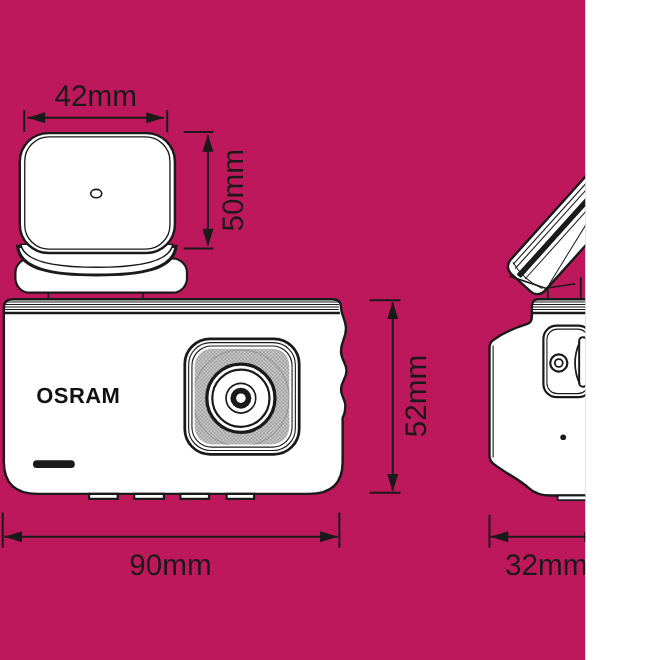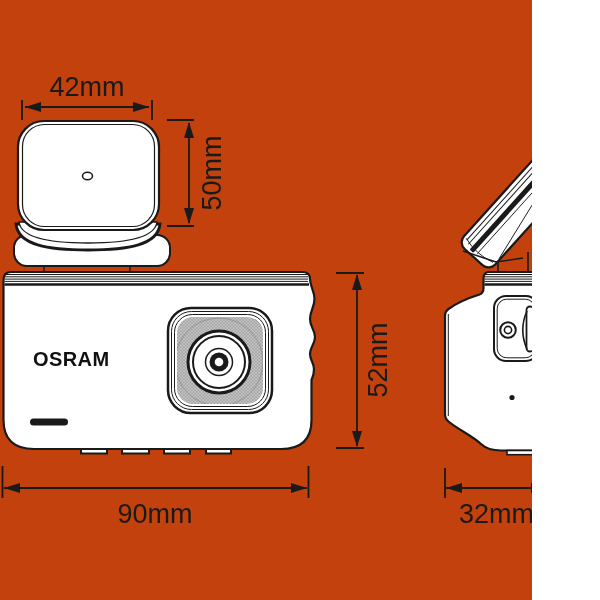--- a/index.html
+++ b/index.html
@@ -1,16 +1,16 @@
 <!DOCTYPE html>
 <html><head>
 <meta charset="utf-8">
 <style>
   html,body{margin:0;padding:0;background:#ffffff;}
-  .stage{width:532px;height:600px;background:#c2410c;overflow:hidden;text-align:center;}
+  .stage{width:532px;height:600px;background:#be185d;overflow:hidden;text-align:center;}
   svg{display:block;}
   .ln{stroke:#1a1a1a;fill:none;}
   .fillw{fill:#ffffff;stroke:#1a1a1a;}
   .dark{fill:#1a1a1a;stroke:none;}
   .dim{font-family:"Liberation Sans",sans-serif;font-size:27px;fill:#1a1a1a;
        text-anchor:middle;dominant-baseline:central;}
   .brand{font-family:"Liberation Sans",sans-serif;font-weight:700;font-size:20px;
          letter-spacing:.4px;fill:#111111;dominant-baseline:alphabetic;}
 </style>
 </head>

